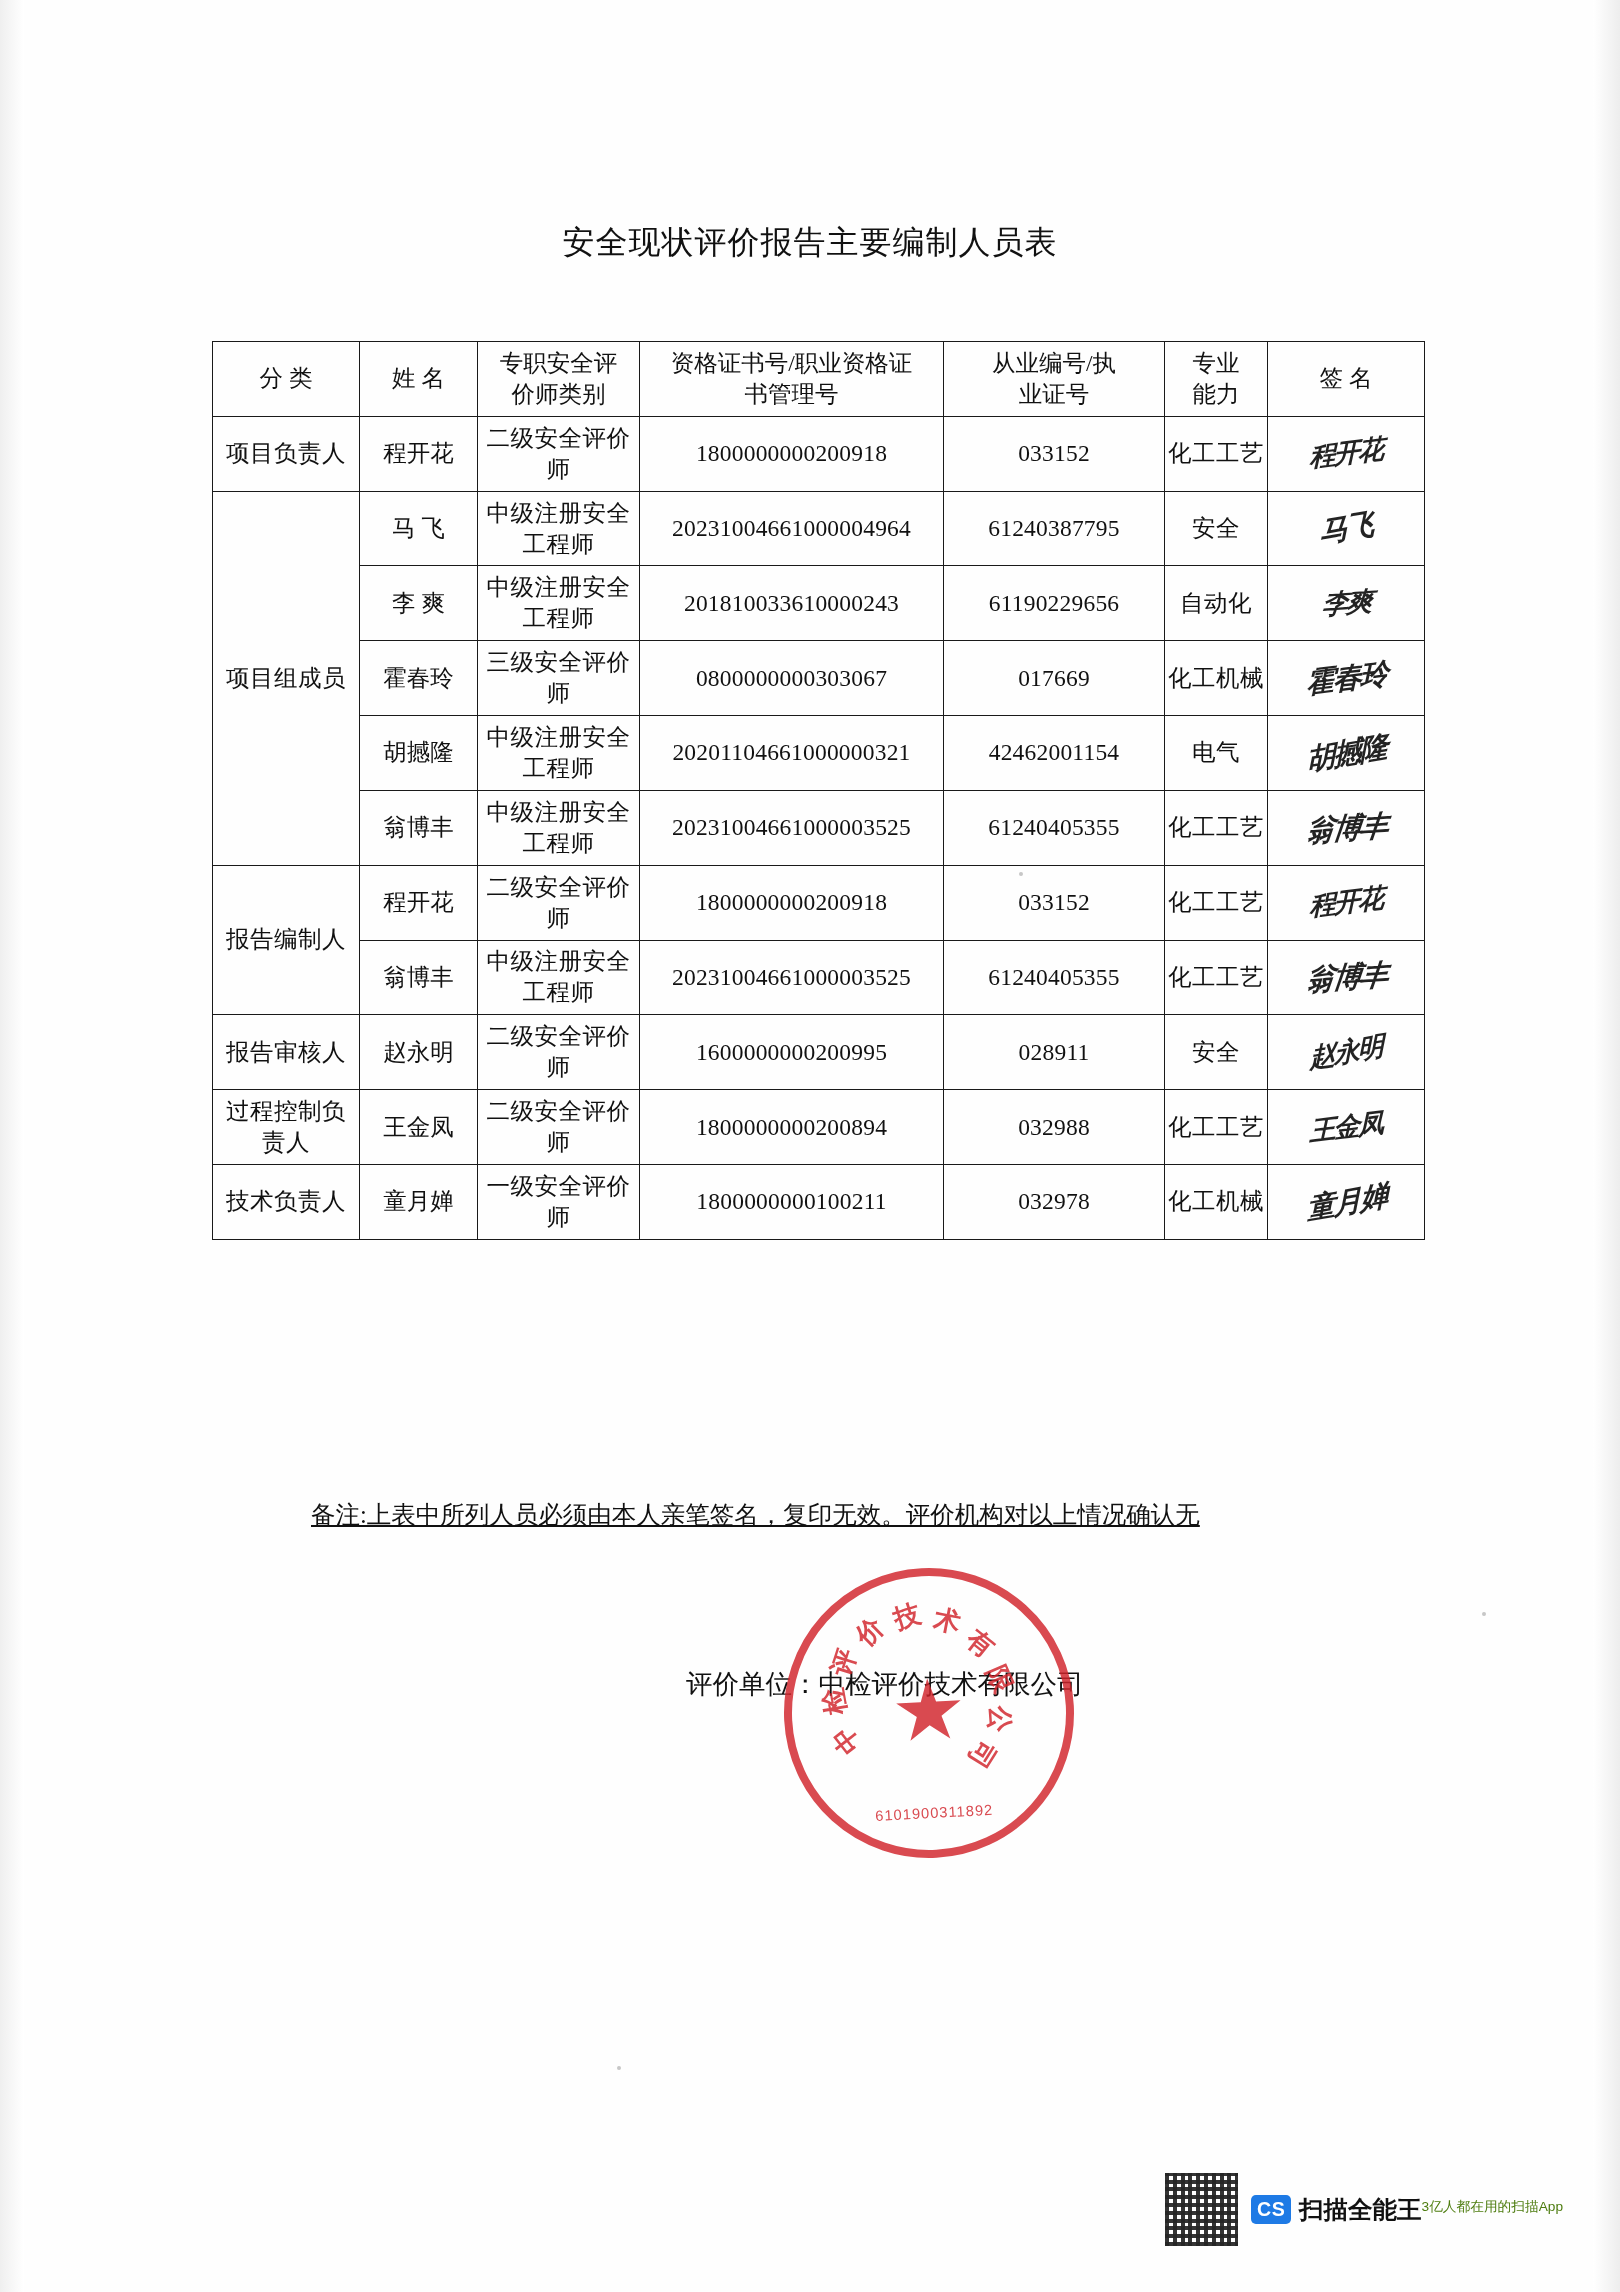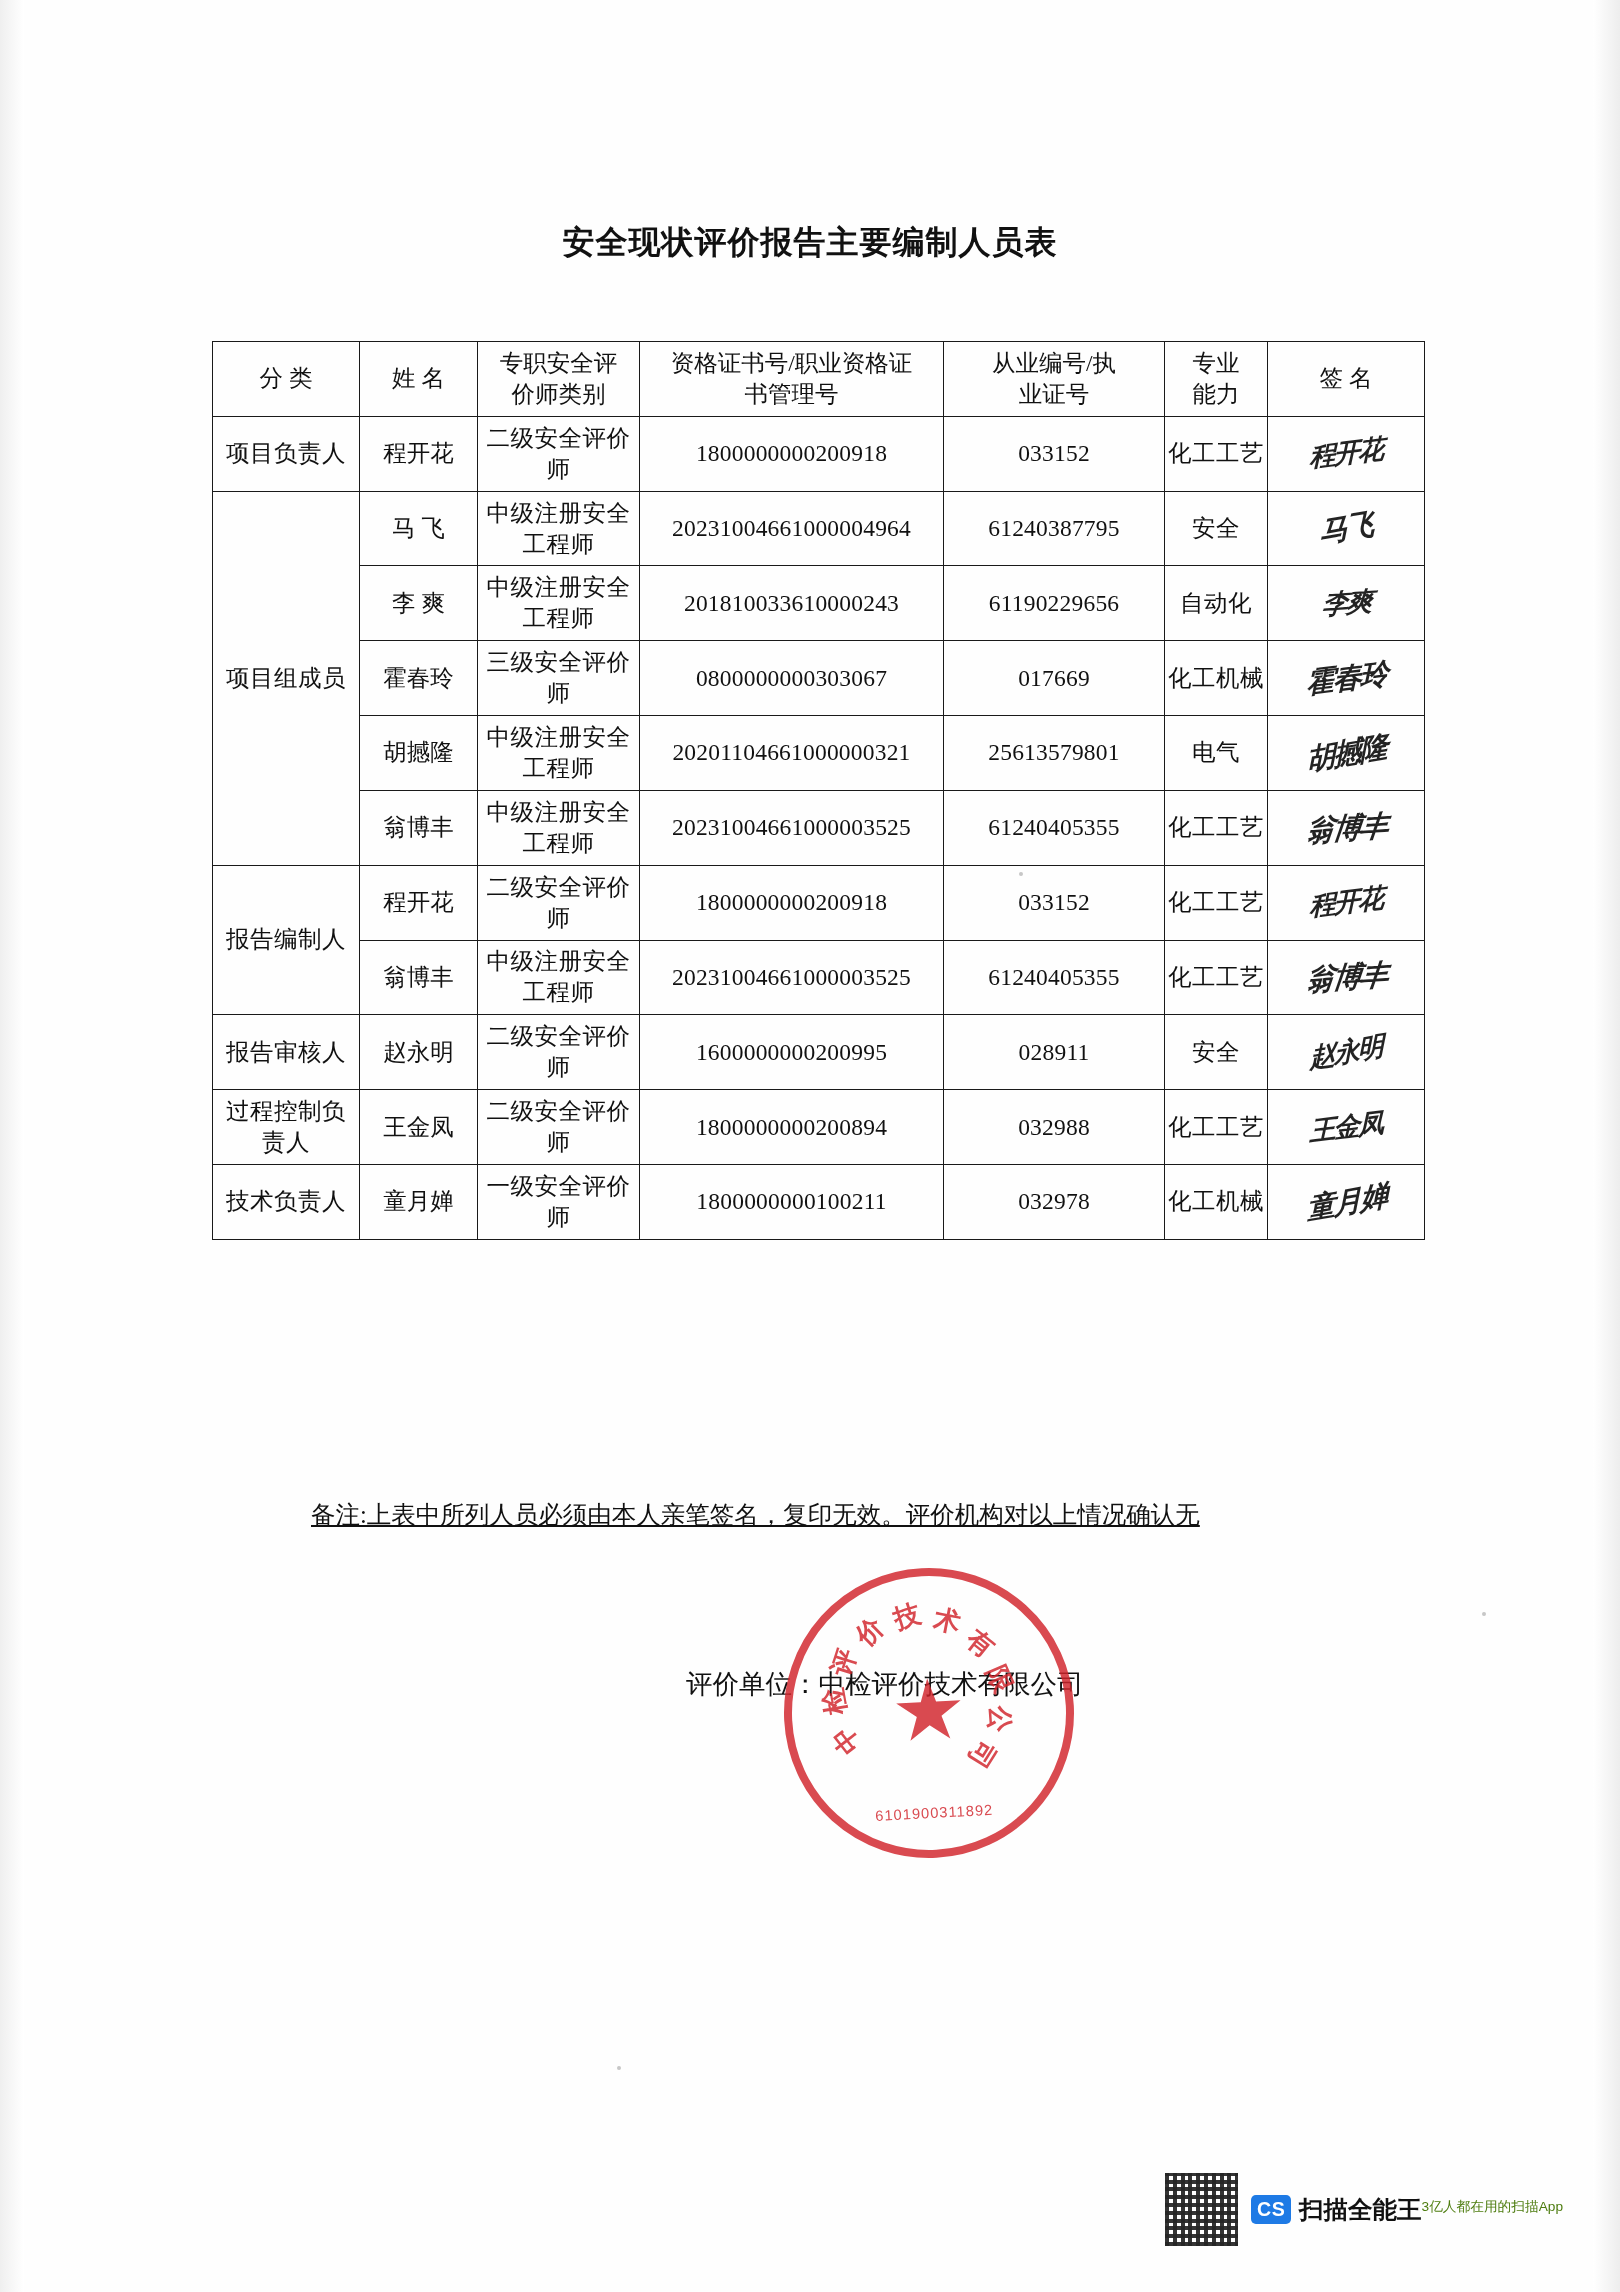--- a/index.html
+++ b/index.html
@@ -40,21 +40,21 @@
     text-align: center;
   }
   .title-line1 {
     font-size: 32px;
     font-weight: bold;
     letter-spacing: 1px;
     margin-bottom: 0;
   }
   .title-line2 {
     font-size: 32px;
-    font-weight: bold;
+    font-weight: normal;
     letter-spacing: 1px;
     margin-top: 39px;
   }
 
   table.main {
     position: absolute;
     left: 212px;
     top: 341px;
     width: 1210px;
     border-collapse: collapse;
@@ -326,21 +326,21 @@
         <td class="cell-code">017669</td>
         <td class="cell-narrow">化工机械</td>
         <td class="sig">
           <span class="sig-ink big">霍春玲</span>
         </td>
       </tr>
       <tr>
         <td>胡撼隆</td>
         <td class="cell-narrow">中级注册安全工程师</td>
         <td class="cell-code">20201104661000000321</td>
-        <td class="cell-code">25613579801</td>
+        <td class="cell-code">42462001154</td>
         <td class="cell-narrow">电气</td>
         <td class="sig">
           <span class="sig-ink r2 big">胡撼隆</span>
         </td>
       </tr>
       <tr>
         <td>翁博丰</td>
         <td class="cell-narrow">中级注册安全工程师</td>
         <td class="cell-code">20231004661000003525</td>
         <td class="cell-code">61240405355</td>

